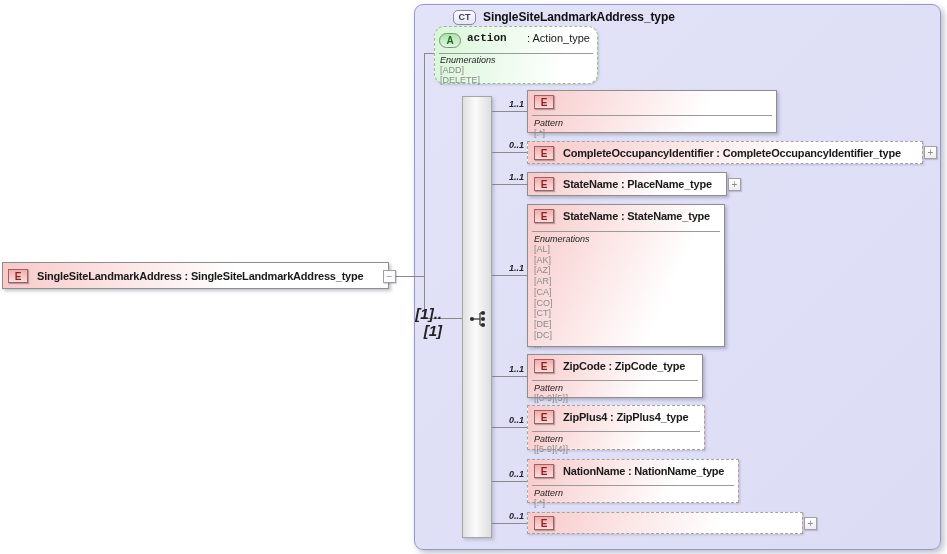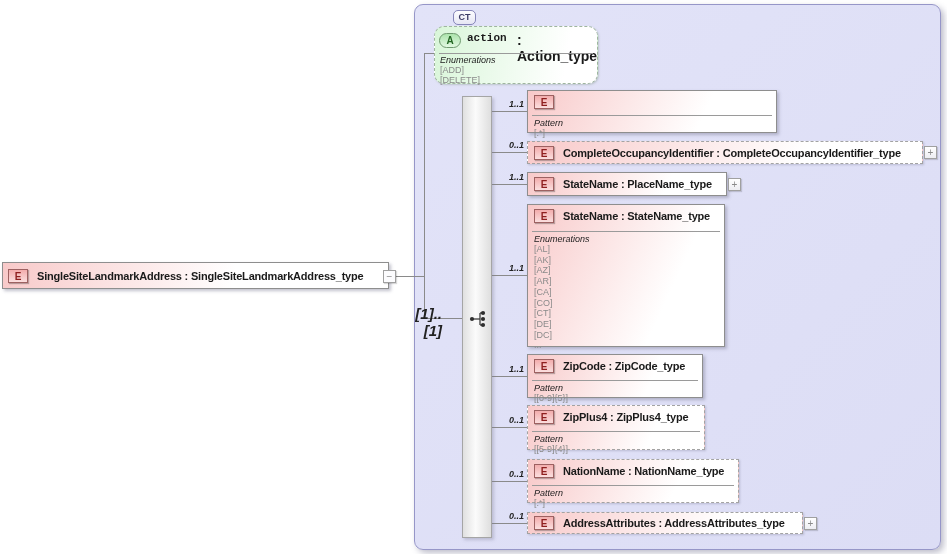--- a/index.html
+++ b/index.html
@@ -76,21 +76,21 @@
     background:linear-gradient(100deg,#d9f6d9 0%,#ffffff 80%);
     border:1px dashed #9fb59f; border-radius:10px;
     box-shadow:1px 1px 2px rgba(120,140,120,.35);
   }
   .badge-a {
     position:absolute; left:4px; top:6px; width:22px; height:15px; border-radius:8px;
     border:1px solid #6f9a6f; background:linear-gradient(180deg,#abe3ab,#e2f8e2);
     color:#226622; font-size:10px; font-weight:bold; text-align:center; line-height:14px;
   }
   .attr-name { position:absolute; left:32px; top:5px; font-size:11px; font-weight:bold; color:#1a1a1a;font-family:Liberation Mono, monospace; }
-  .attr-type { position:absolute; left:82px; top:5px; font-size:14px; font-weight:bold; color:#1a1a1a; }
+  .attr-type { position:absolute; left:92px; top:5px; font-size:11px; font-weight:normal; color:#1a1a1a; }
   .attr-box .sep { top:26px; }
   .attr-box .facet { top:28px; left:5px; }
   .attr-box .flabel { width:64px; }
   .attr-box .fvals { line-height:10px; }
 
   
   .hline, .vline { position:absolute; background:#8a8a8a; }
   .hline { height:1px; }
   .vline { width:1px; }
   .branch { position:absolute; left:492px; width:35px; height:1px; background:#8a8a8a; }
@@ -125,20 +125,21 @@
   .ctrl-p7 { left:804px; top:517px; }
 </style>
 </head>
 <body>
 
 <div id="stage">
 
   <div class="ct-box">
     <div class="ct-header">
       <span class="ct-badge">CT</span>
+      <span class="ct-title">SingleSiteLandmarkAddress_type</span>
     </div>
   </div>
 
   <div class="hline" style="left:396px; top:276px; width:28px;"></div>
   <div class="vline" style="left:424px; top:53px; height:266px;"></div>
   <div class="hline" style="left:424px; top:53px; width:10px;"></div>
   <div class="hline" style="left:424px; top:318px; width:38px;"></div>
   <div class="branch b0"></div>
   <div class="branch b1"></div>
   <div class="branch b2"></div>
@@ -284,18 +285,17 @@
       <span class="flabel w40">Pattern</span>
       <span class="fvals">
           <div>[.*]</div>
         </span>
     </div>
   </div>
 
   <div class="ebox dashed c7">
     <div class="hdr fill">
       <span class="badge-e">E</span>
-      <span class="elabel">AddressAttributes : AddressAttributes_type</span>
     </div>
   </div>
   <div class="ctrl ctrl-p7">+</div>
 
 </div>
 
 </body></html>

